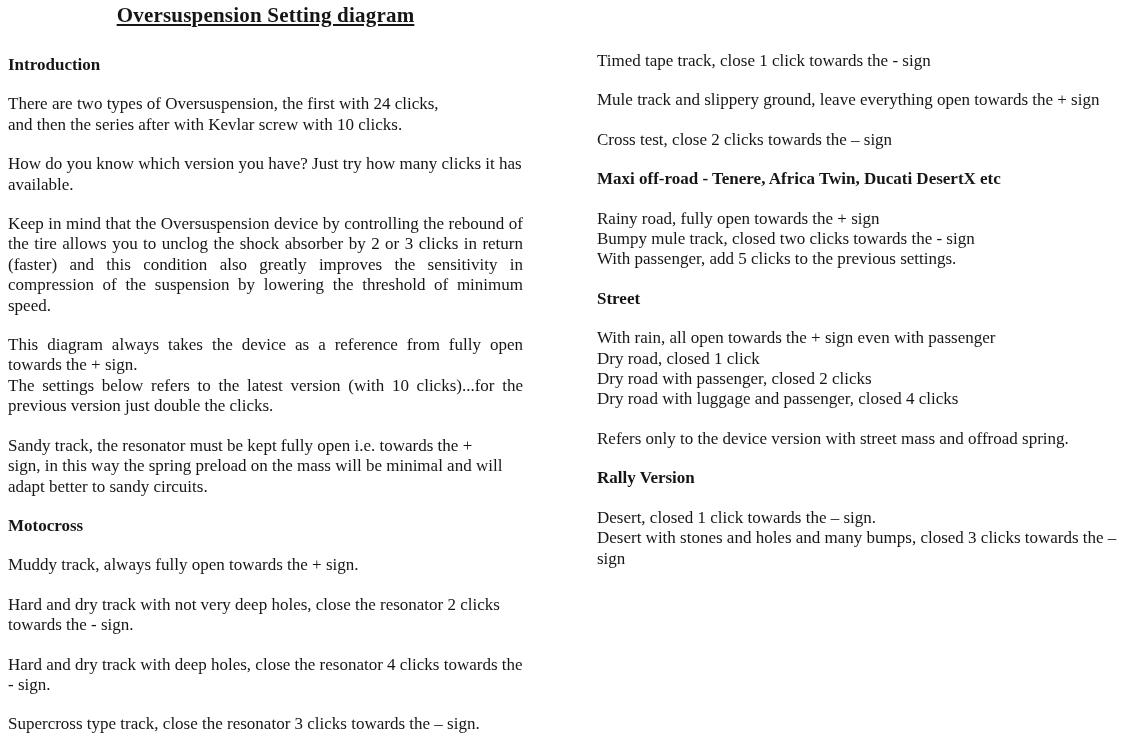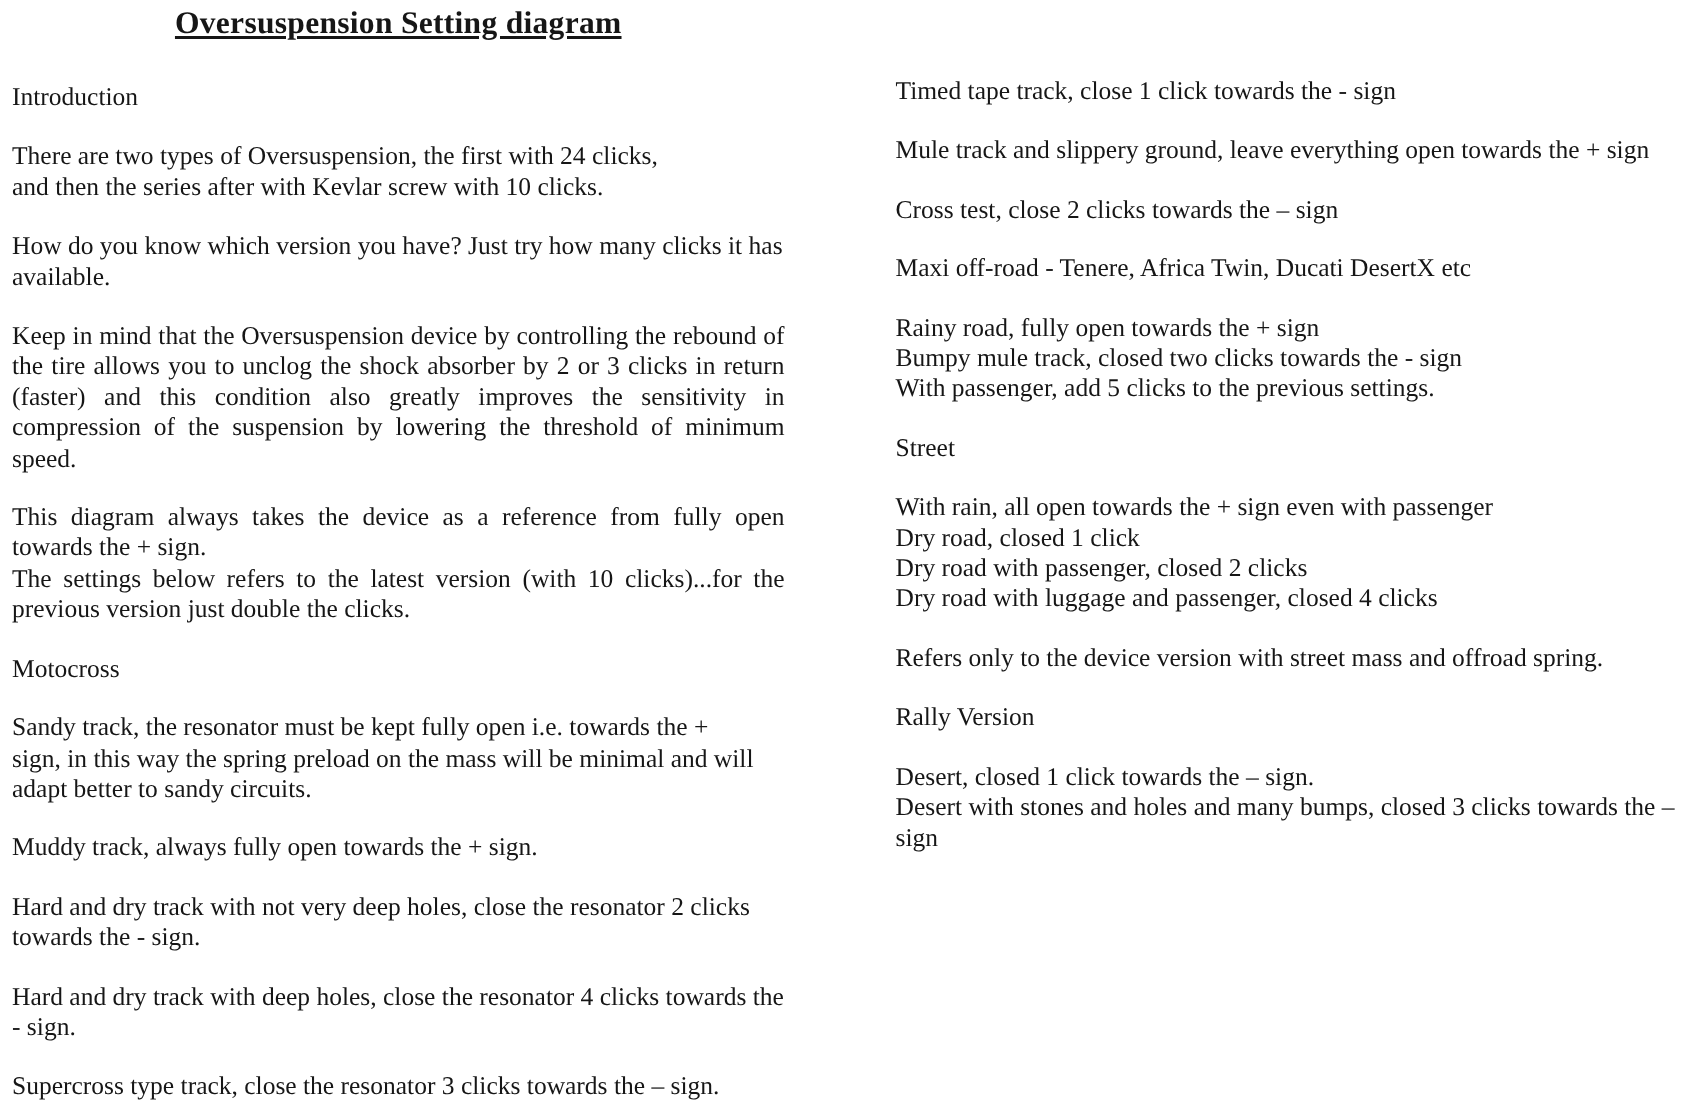--- a/index.html
+++ b/index.html
@@ -27,41 +27,41 @@
     position:absolute;
     font-size:17px;
     line-height:20.4px;
   }
   .col-left  { left:8px;   top:55px; width:515px; }
   .col-right { left:597px; top:51px; width:534px; }
   .block {
     margin:0 0 19px 0;
     white-space:pre-line;
   }
-  .heading { font-weight:normal; }
+  .heading { font-weight:bold; }
   .justify { text-align:justify; }
 </style>
 </head>
 <body>
 
 <div class="page">
 
   <div class="doc-title">Oversuspension Setting diagram</div>
 
   <div class="col col-left">
     <div class="block heading">Introduction</div>
     <div class="block">There are two types of Oversuspension, the first with 24 clicks,
 and then the series after with Kevlar screw with 10 clicks.</div>
     <div class="block">How do you know which version you have? Just try how many clicks it has available.</div>
     <div class="block justify">Keep in mind that the Oversuspension device by controlling the rebound of the tire allows you to unclog the shock absorber by 2 or 3 clicks in return (faster) and this condition also greatly improves the sensitivity in compression of the suspension by lowering the threshold of minimum speed.</div>
     <div class="block justify">This diagram always takes the device as a reference from fully open towards the + sign.
 The settings below refers to the latest version (with 10 clicks)...for the previous version just double the clicks.</div>
-    <div class="block heading">Motocross</div>
     <div class="block">Sandy track, the resonator must be kept fully open i.e. towards the +
 sign, in this way the spring preload on the mass will be minimal and will adapt better to sandy circuits.</div>
+    <div class="block heading">Motocross</div>
     <div class="block">Muddy track, always fully open towards the + sign.</div>
     <div class="block">Hard and dry track with not very deep holes, close the resonator 2 clicks towards the - sign.</div>
     <div class="block">Hard and dry track with deep holes, close the resonator 4 clicks towards the - sign.</div>
     <div class="block">Supercross type track, close the resonator 3 clicks towards the – sign.</div>
   </div>
 
   <div class="col col-right">
     <div class="block">Timed tape track, close 1 click towards the - sign</div>
     <div class="block">Mule track and slippery ground, leave everything open towards the + sign</div>
     <div class="block">Cross test, close 2 clicks towards the – sign</div>

